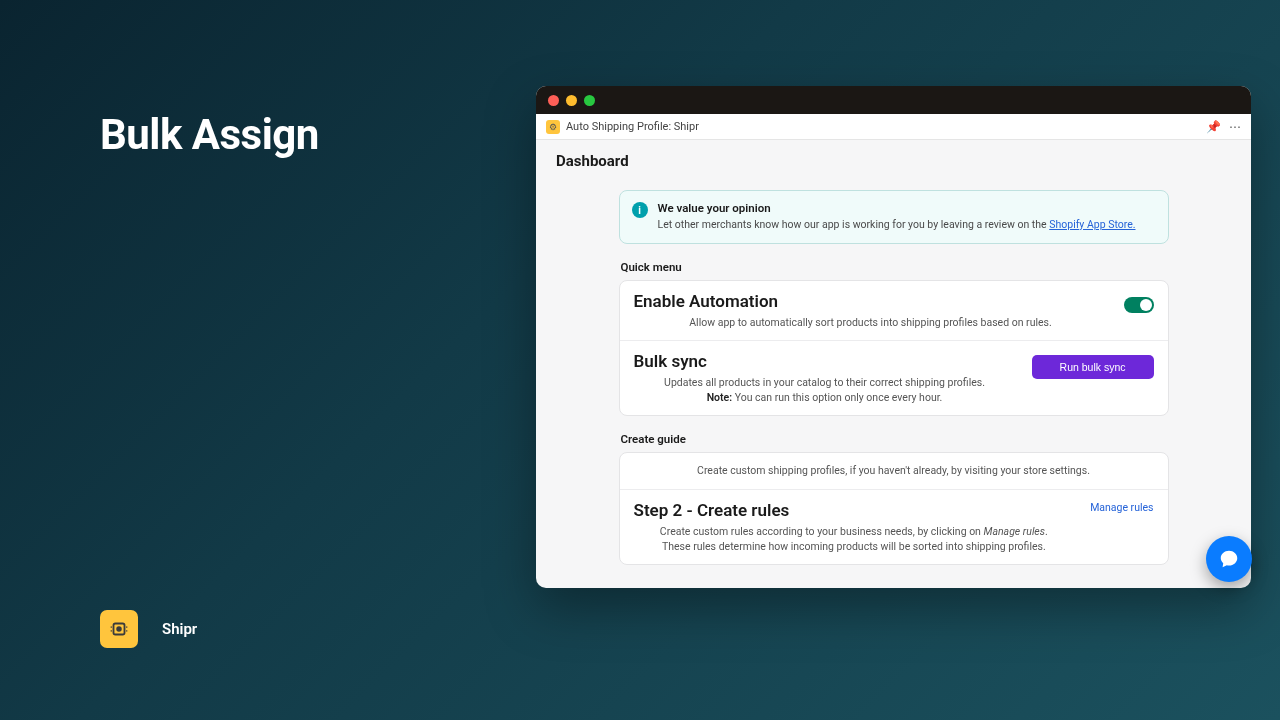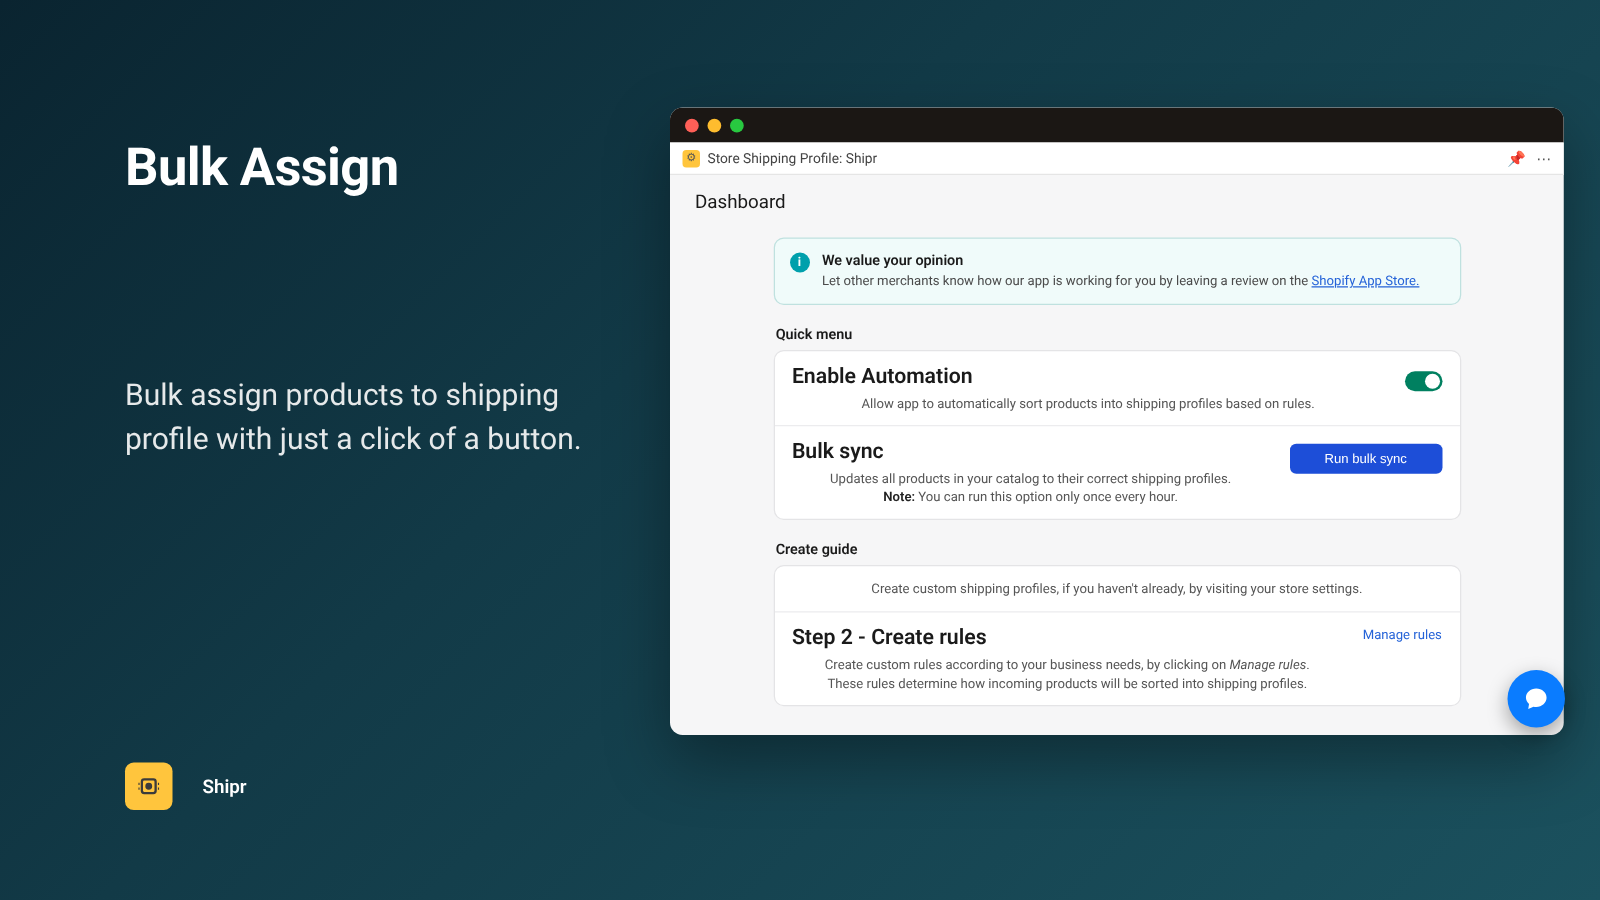--- a/index.html
+++ b/index.html
@@ -89,21 +89,21 @@
     border-radius: 3px;
     margin-right: 6px;
     display: inline-flex; align-items:center; justify-content:center;
     font-size: 9px; color:#555;
   }
   .appbar .right { margin-left: auto; display: flex; gap: 8px; color:#555; }
   .appbar .right span { cursor: default; font-size: 12px; }
 
   .page-title {
     font-size: 15px;
-    font-weight: 400;
+    font-weight: 700;
     color: #1a1a1a;
     padding: 12px 20px 6px 20px;
   }
 
   .content-scroll {
     padding: 8px 0 16px 0;
   }
   .content-inner {
     width: 550px;
     margin: 0 auto;
@@ -162,21 +162,21 @@
     background: #008060;
     position: relative;
     margin-top: 6px;
   }
   .toggle::after {
     content:''; position:absolute; right:2px; top:2px;
     width:12px; height:12px; background:#fff; border-radius:50%;
   }
 
   .btn-green {
-    background: #1d4ed8;
+    background: #6d28d9;
     color: #fff;
     border: none;
     border-radius: 5px;
     font-size: 10.5px;
     font-weight: 500;
     padding: 6px 28px;
     margin-top: 4px;
   }
 
   .link-right {
@@ -199,21 +199,20 @@
     display: flex; align-items: center; justify-content: center;
     box-shadow: 0 6px 16px rgba(0,0,0,.35);
   }
   .chat-fab svg { width: 22px; height: 22px; fill:#fff; }
 </style>
 </head>
 <body>
 
 <div class="promo">
   <h1>Bulk Assign</h1>
-  <p>Bulk assign products to shipping profile with just a click of a button.</p>
 </div>
 
 <div class="logo-block">
   <div class="logo-icon">
     <svg viewBox="0 0 24 24" fill="none" stroke="currentColor" stroke-width="2">
       <rect x="6" y="6" width="12" height="12" rx="2"></rect>
       <path d="M4 10h-1M4 14h-1M21 10h-1M21 14h-1"></path>
       <circle cx="12" cy="12" r="2" fill="currentColor"></circle>
     </svg>
   </div>
@@ -222,21 +221,21 @@
 
 <div class="window">
   <div class="titlebar">
     <div class="dot red"></div>
     <div class="dot yellow"></div>
     <div class="dot green"></div>
   </div>
 
   <div class="appbar">
     <span class="mini-icon">⚙</span>
-    <span>Store Shipping Profile: Shipr</span>
+    <span>Auto Shipping Profile: Shipr</span>
     <div class="right">
       <span>📌</span>
       <span>⋯</span>
     </div>
   </div>
 
   <div class="page-title">Dashboard</div>
 
   <div class="content-scroll">
     <div class="content-inner">

